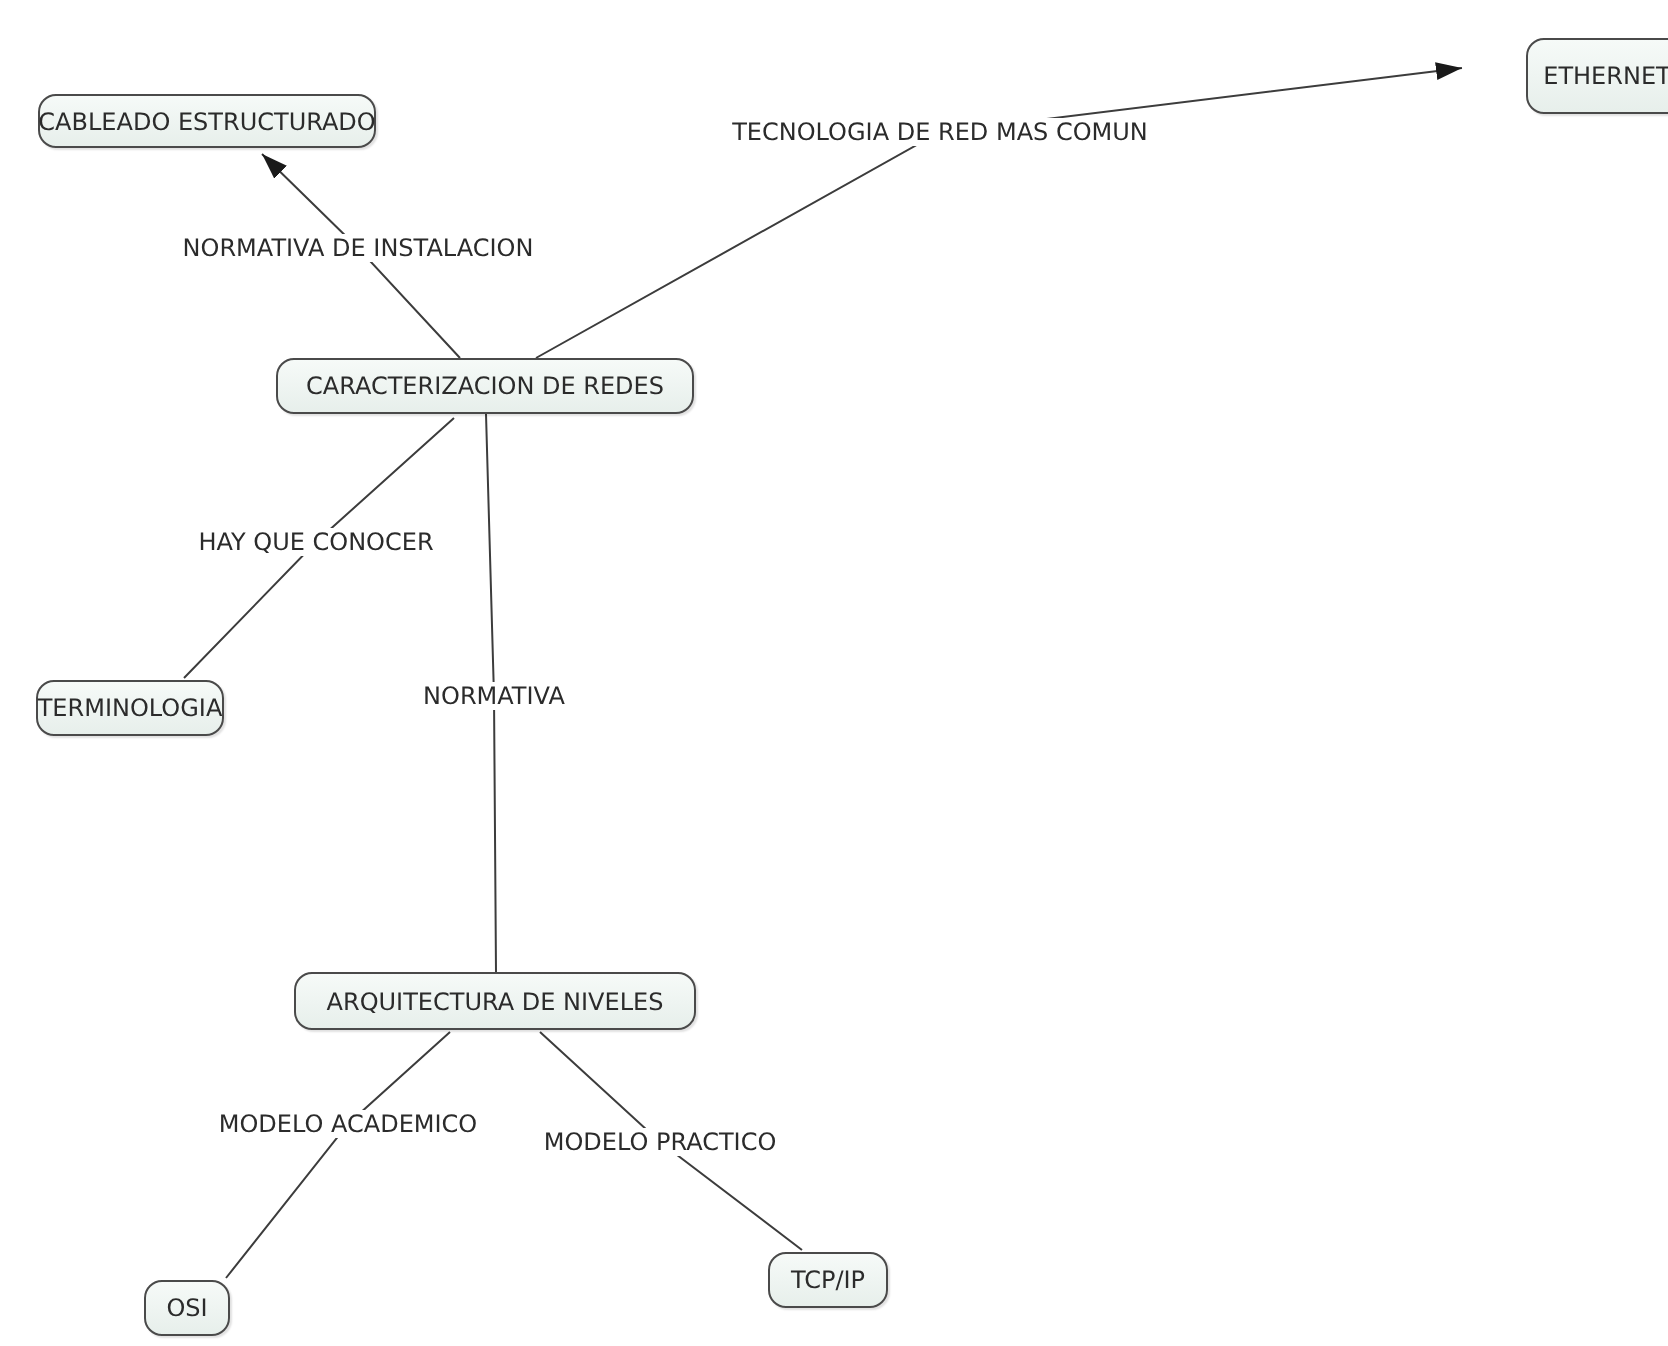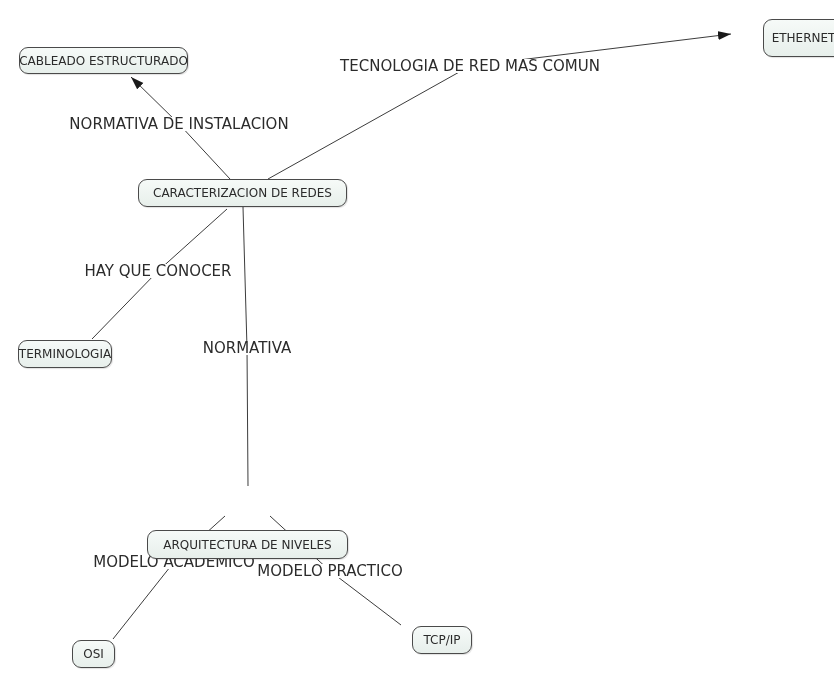--- a/index.html
+++ b/index.html
@@ -18,21 +18,21 @@
     position: absolute;
     left: 0; top: 0;
     width: 834px;
     height: 673px;
   }
   .link-label {
     position: absolute;
     transform: translate(-50%, -50%);
     background: var(--bg, #ffffff);
     color: var(--text, #2b2b2b);
-    font-size: 15px;
+    font-size: 12px;
     line-height: 14px;
     padding: 0 3px;
     white-space: nowrap;
     z-index: 2;
   }
   .node {
     position: absolute;
     box-sizing: border-box;
     display: flex;
     align-items: center;
@@ -72,17 +72,17 @@
       <div class="link-label" style="left: 158px; top: 271px;">HAY QUE CONOCER</div>
       <div class="link-label" style="left: 247px; top: 348px;">NORMATIVA</div>
       <div class="link-label" style="left: 174px; top: 562px;">MODELO ACADEMICO</div>
       <div class="link-label" style="left: 330px; top: 571px;">MODELO PRACTICO</div>
     </div>
   <div id="node-layer">
       <div class="node" style="left: 19px; top: 47px; width: 169px; height: 27px;">CABLEADO ESTRUCTURADO</div>
       <div class="node" style="left: 735px; top: 19px; width: 81px; height: 38px; margin-left: 28px;">ETHERNET</div>
       <div class="node" style="left: 138px; top: 179px; width: 209px; height: 28px;">CARACTERIZACION DE REDES</div>
       <div class="node" style="left: 18px; top: 340px; width: 94px; height: 28px;">TERMINOLOGIA</div>
-      <div class="node" style="left: 147px; top: 486px; width: 201px; height: 29px; margin-top: 44px;">ARQUITECTURA DE NIVELES</div>
+      <div class="node" style="left: 147px; top: 486px; width: 201px; height: 29px;">ARQUITECTURA DE NIVELES</div>
       <div class="node" style="left: 72px; top: 640px; width: 43px; height: 28px;">OSI</div>
-      <div class="node" style="left: 412px; top: 626px; width: 60px; height: 28px;">TCP/IP</div>
+      <div class="node" style="left: 384px; top: 626px; width: 60px; height: 28px;">TCP/IP</div>
     </div>
 </div>
 
 </body></html>

